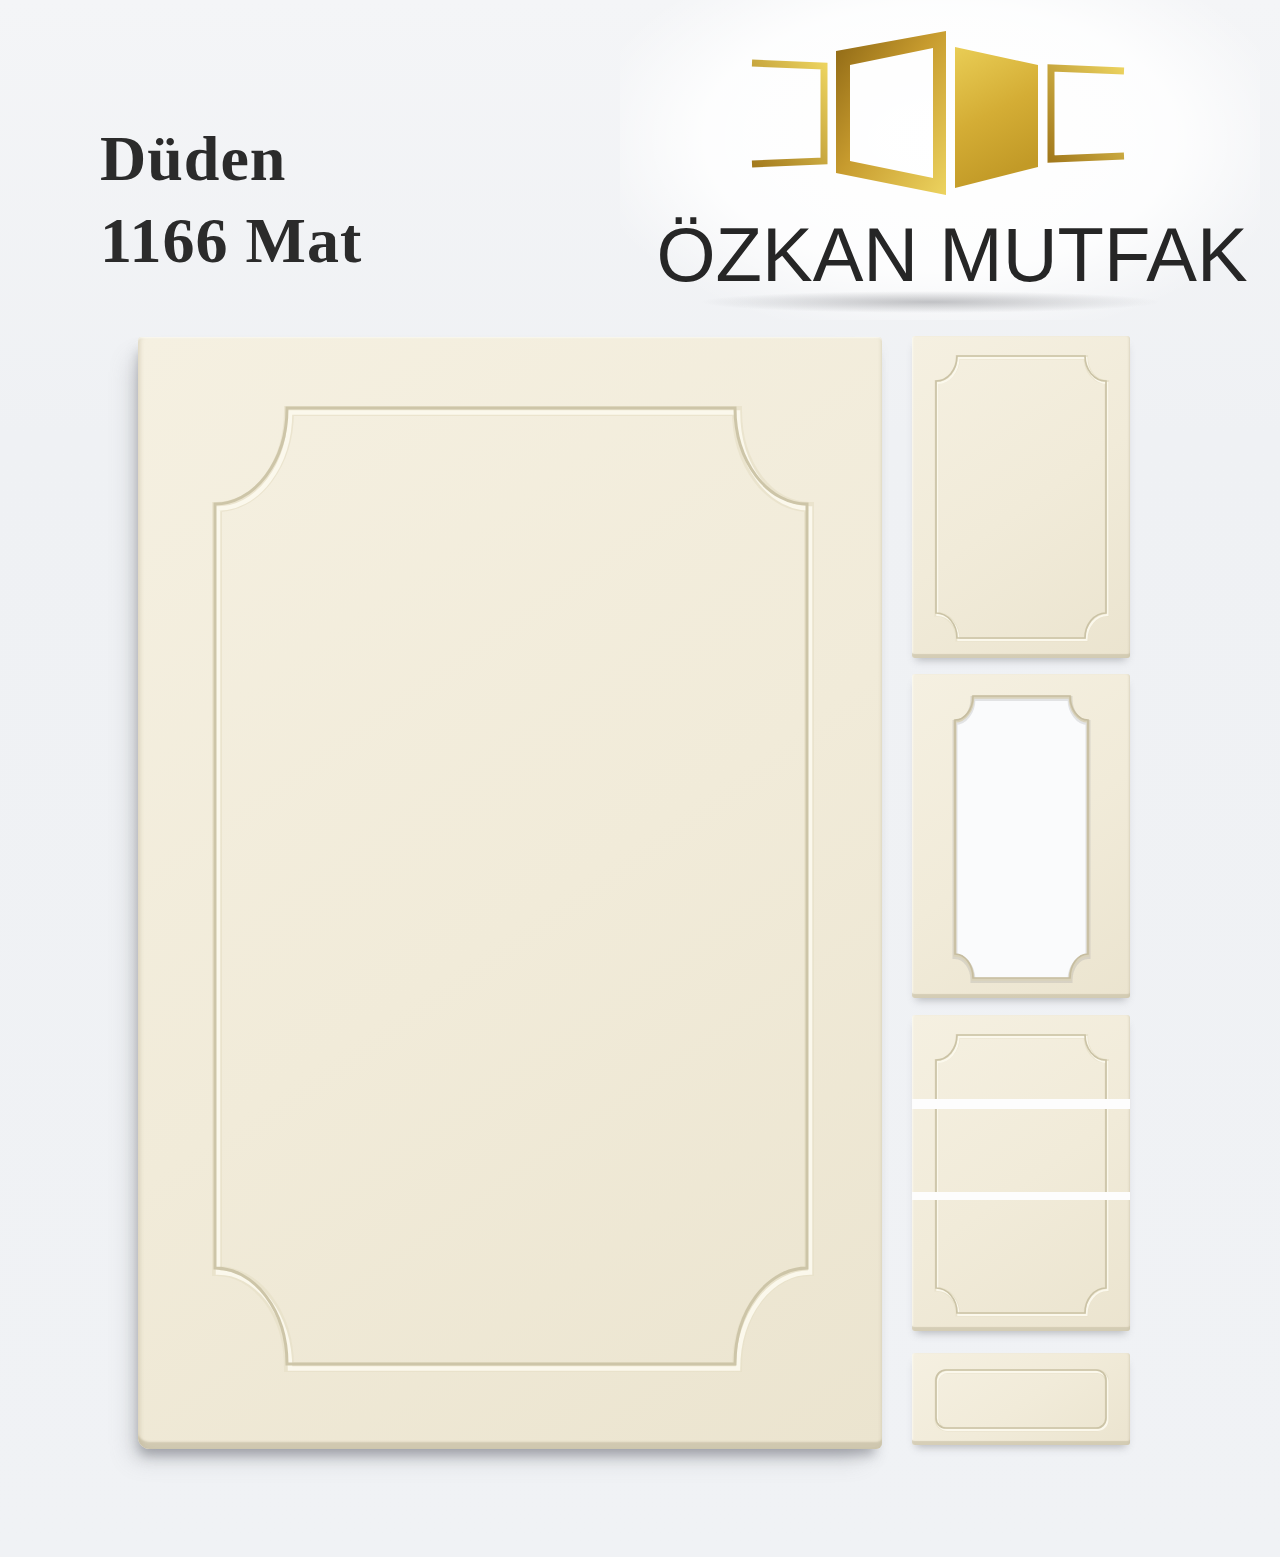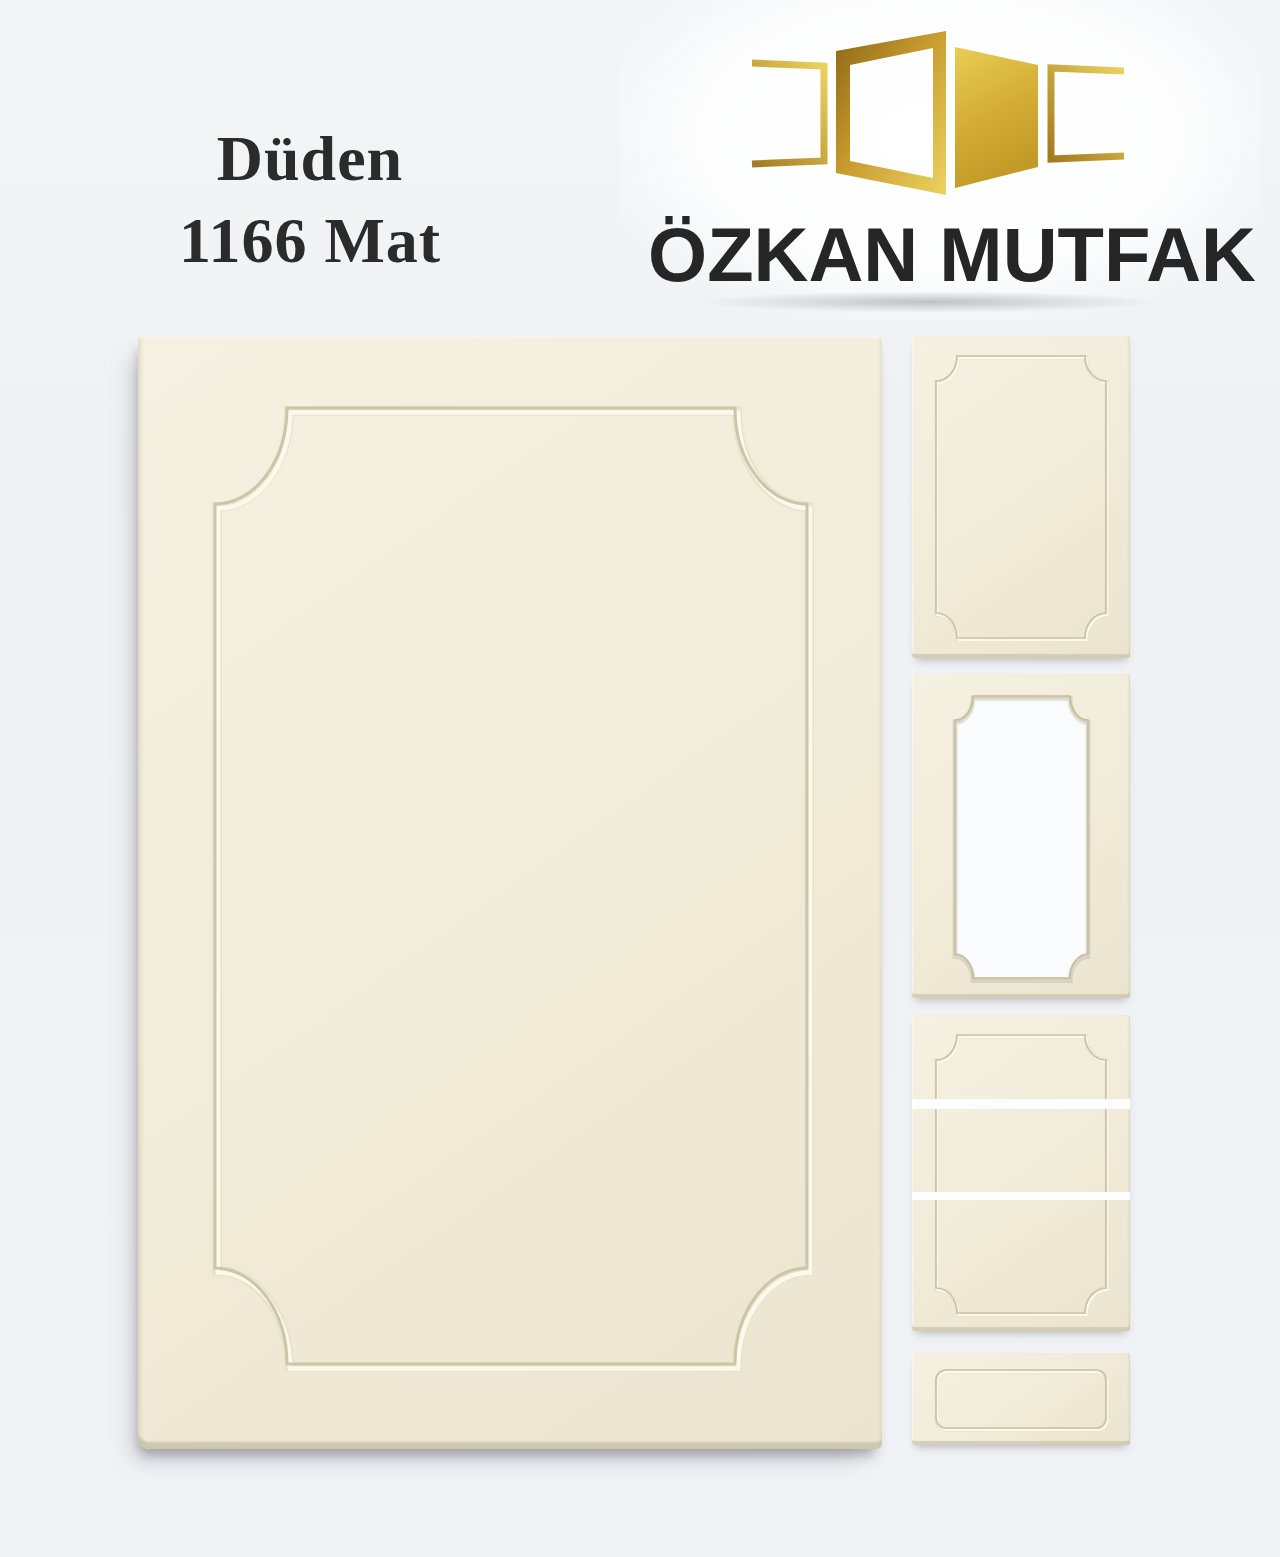--- a/index.html
+++ b/index.html
@@ -8,33 +8,33 @@
     font-family:"Liberation Sans", sans-serif;
     background:#eff1f4;
   }
   #stage{
     position:relative;width:1280px;height:1557px;overflow:hidden;
     background:linear-gradient(180deg,#f4f5f7 0%,#eff1f4 28%,#f0f2f5 100%);
   }
   
   .title{
     position:absolute;left:100px;top:118px;width:420px;
-    text-align:center;color:#2b2b2b;
+    text-align:left;color:#2b2b2b;
     font-family:"Liberation Serif", serif;font-weight:bold;
     font-size:64px;line-height:82px;letter-spacing:1px;
   }
   
   .logo-backdrop{
     position:absolute;left:620px;top:-30px;width:640px;height:350px;
     background:radial-gradient(ellipse at 50% 48%, #ffffff 0%, rgba(255,255,255,.85) 52%, rgba(255,255,255,0) 80%);
   }
   .logo-icon{position:absolute;left:750px;top:25px;}
   .brand{
     position:absolute;left:640px;top:212px;width:624px;
-    text-align:center;color:#262626;font-weight:bold;
+    text-align:center;color:#262626;font-weight:normal;
     font-size:76px;line-height:86px;letter-spacing:0px;
   }
   .logo-shadow{
     position:absolute;left:700px;top:291px;width:460px;height:22px;
     background:radial-gradient(closest-side, rgba(85,86,92,.34), rgba(85,86,92,0));
   }
   
   .door{
     position:absolute;
     background:linear-gradient(145deg,#f5f0e1 0%,#f1ebd9 52%,#ebe4cf 100%);

